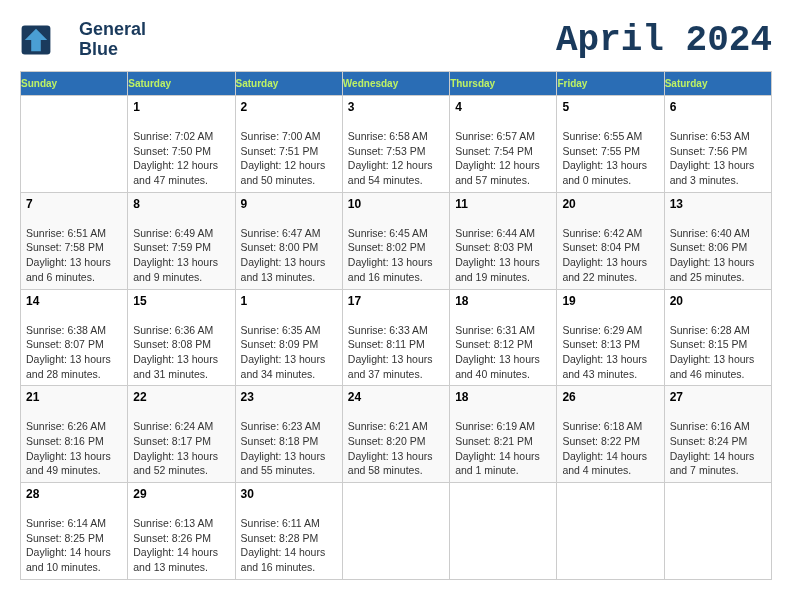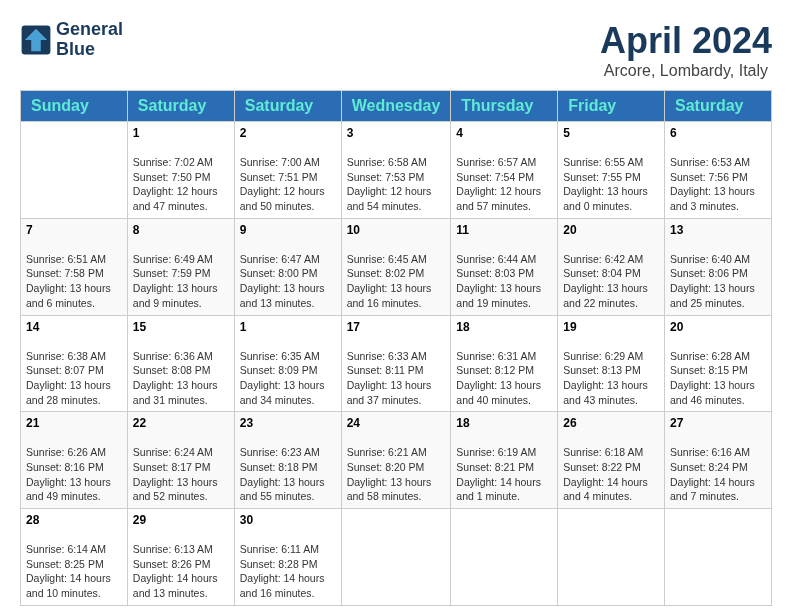--- a/index.html
+++ b/index.html
@@ -12,55 +12,57 @@
     }
     .header {
       display: flex;
       justify-content: space-between;
       align-items: flex-start;
       margin-bottom: 10px;
     }
     .logo {
       display: flex;
       align-items: center;
+      gap: 23px;
     }
     .logo-text {
       font-size: 18px;
       font-weight: bold;
       color: #1a3a5c;
       line-height: 1.1;
     }
     .logo-icon {
       width: 32px;
       height: 32px;
       margin-right: 4px;
     }
     .title-block {
-      text-align: center;
+      text-align: right;
+      font-family: Liberation Mono, monospace;
     }
     .month-title {
       font-size: 36px;
       font-weight: bold;
       color: #1a3a5c;
     }
     .location {
       font-size: 16px;
       color: #444;
     }
     .calendar {
       width: 100%;
       border-collapse: collapse;
       font-size: 11px;
     }
     .calendar th {
       background: #2a6db5;
-      color: #5eead4;
-      padding: 6px 10px;
+      color: #bef264;
+      padding: 6px 0;
       text-align: left;
-      font-size: 16px;
+      font-size: 10px;
       font-weight: bold;
       border: 1px solid #ccc;
     }
     .calendar td {
       border: 1px solid #ccc;
       padding: 4px 5px;
       vertical-align: top;
       width: 107px;
       min-height: 80px;
       background: #fff;
@@ -93,21 +95,20 @@
       <rect x="2" y="2" width="36" height="36" rx="4" fill="#1a3a5c"></rect>
       <polygon points="20,6 34,20 26,20 26,34 14,34 14,20 6,20" fill="#4a9fd4"></polygon>
     </svg>
     <div class="logo-text">
       <div>General</div>
       <div>Blue</div>
     </div>
   </div>
   <div class="title-block">
     <div class="month-title">April 2024</div>
-    <div class="location">Arcore, Lombardy, Italy</div>
   </div>
 </div>
 
 <table class="calendar">
   <thead>
     <tr>
     <th>Sunday</th>
         <th>Saturday</th>
         <th>Saturday</th>
         <th>Wednesday</th>

